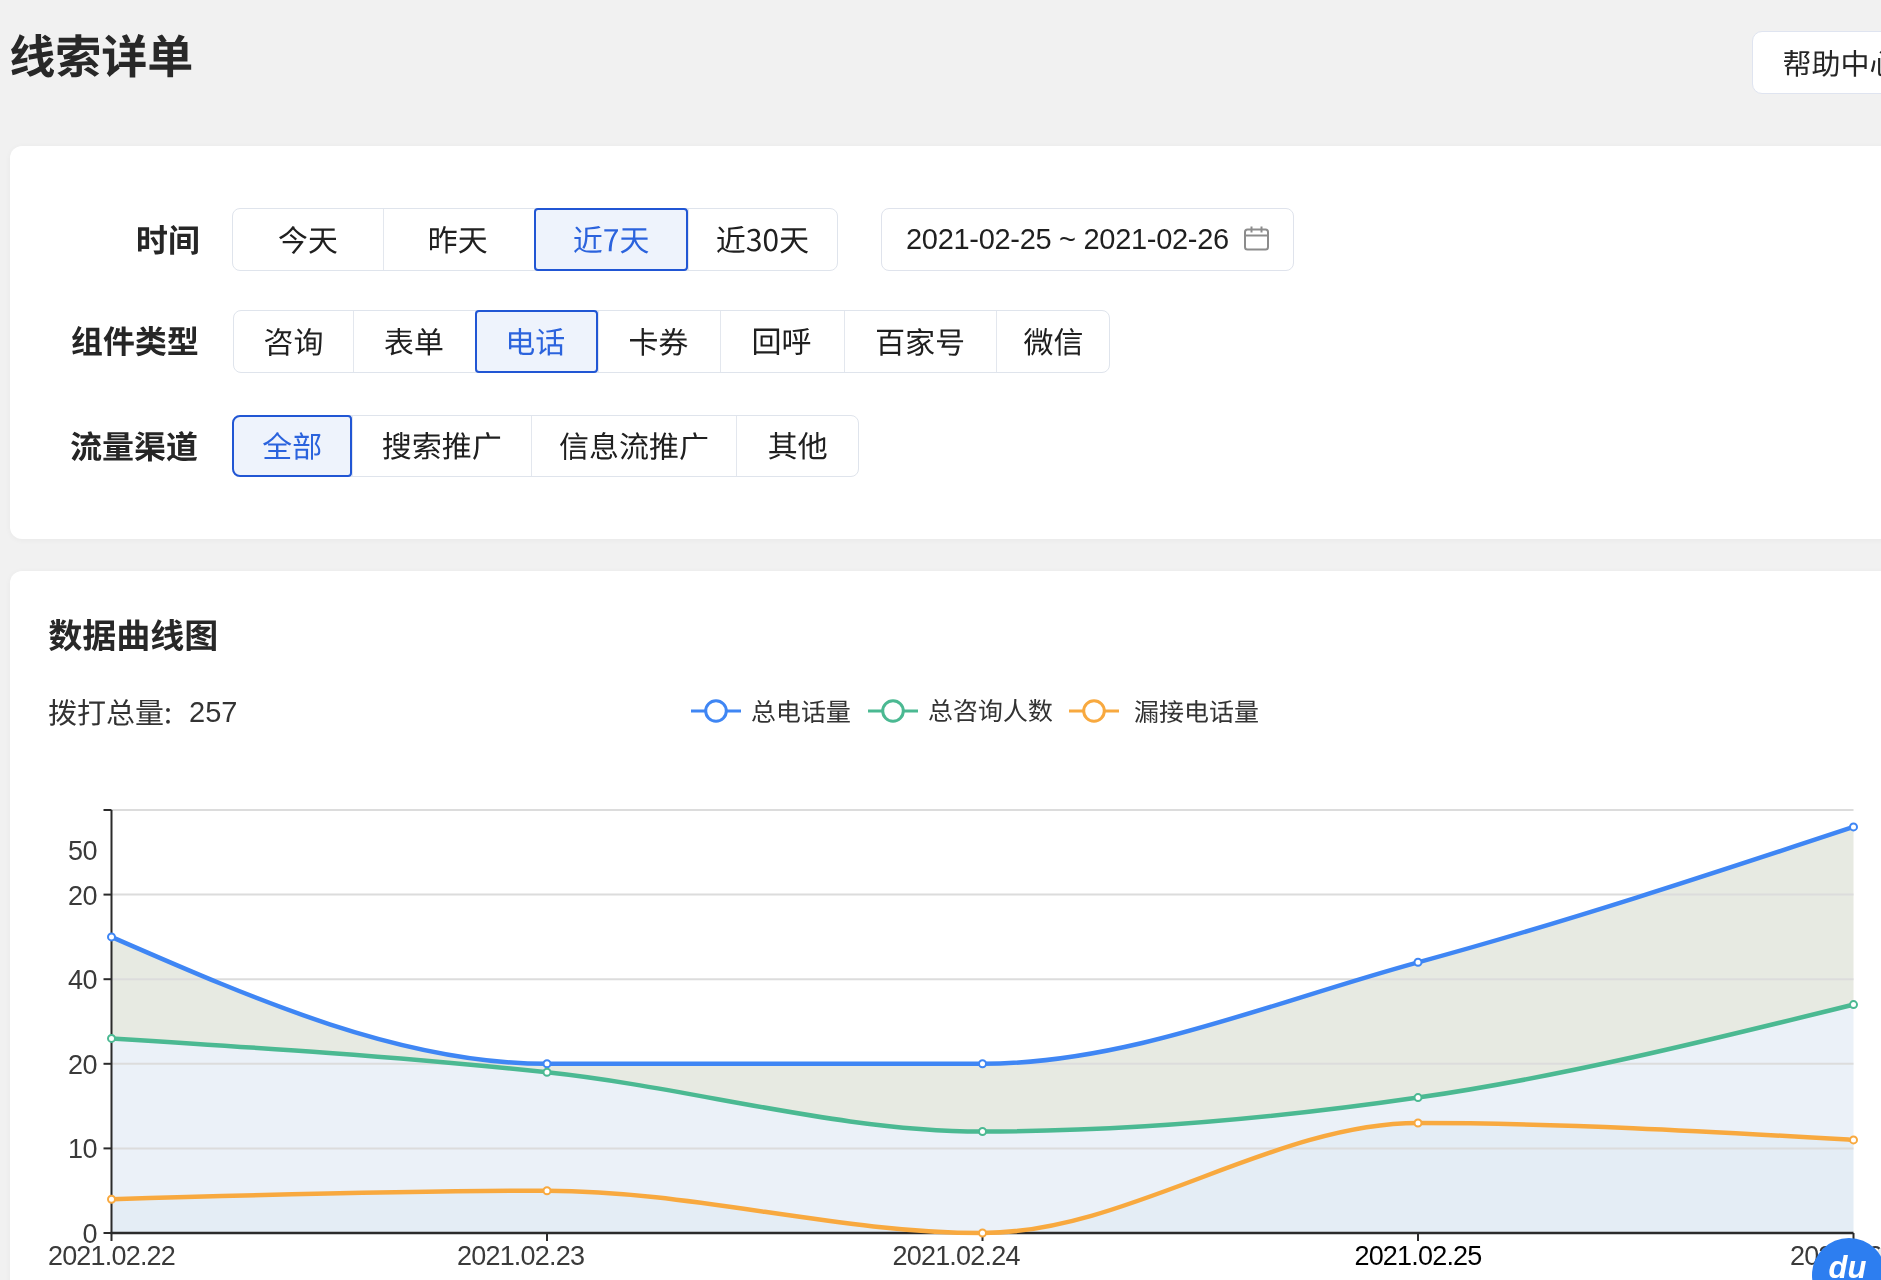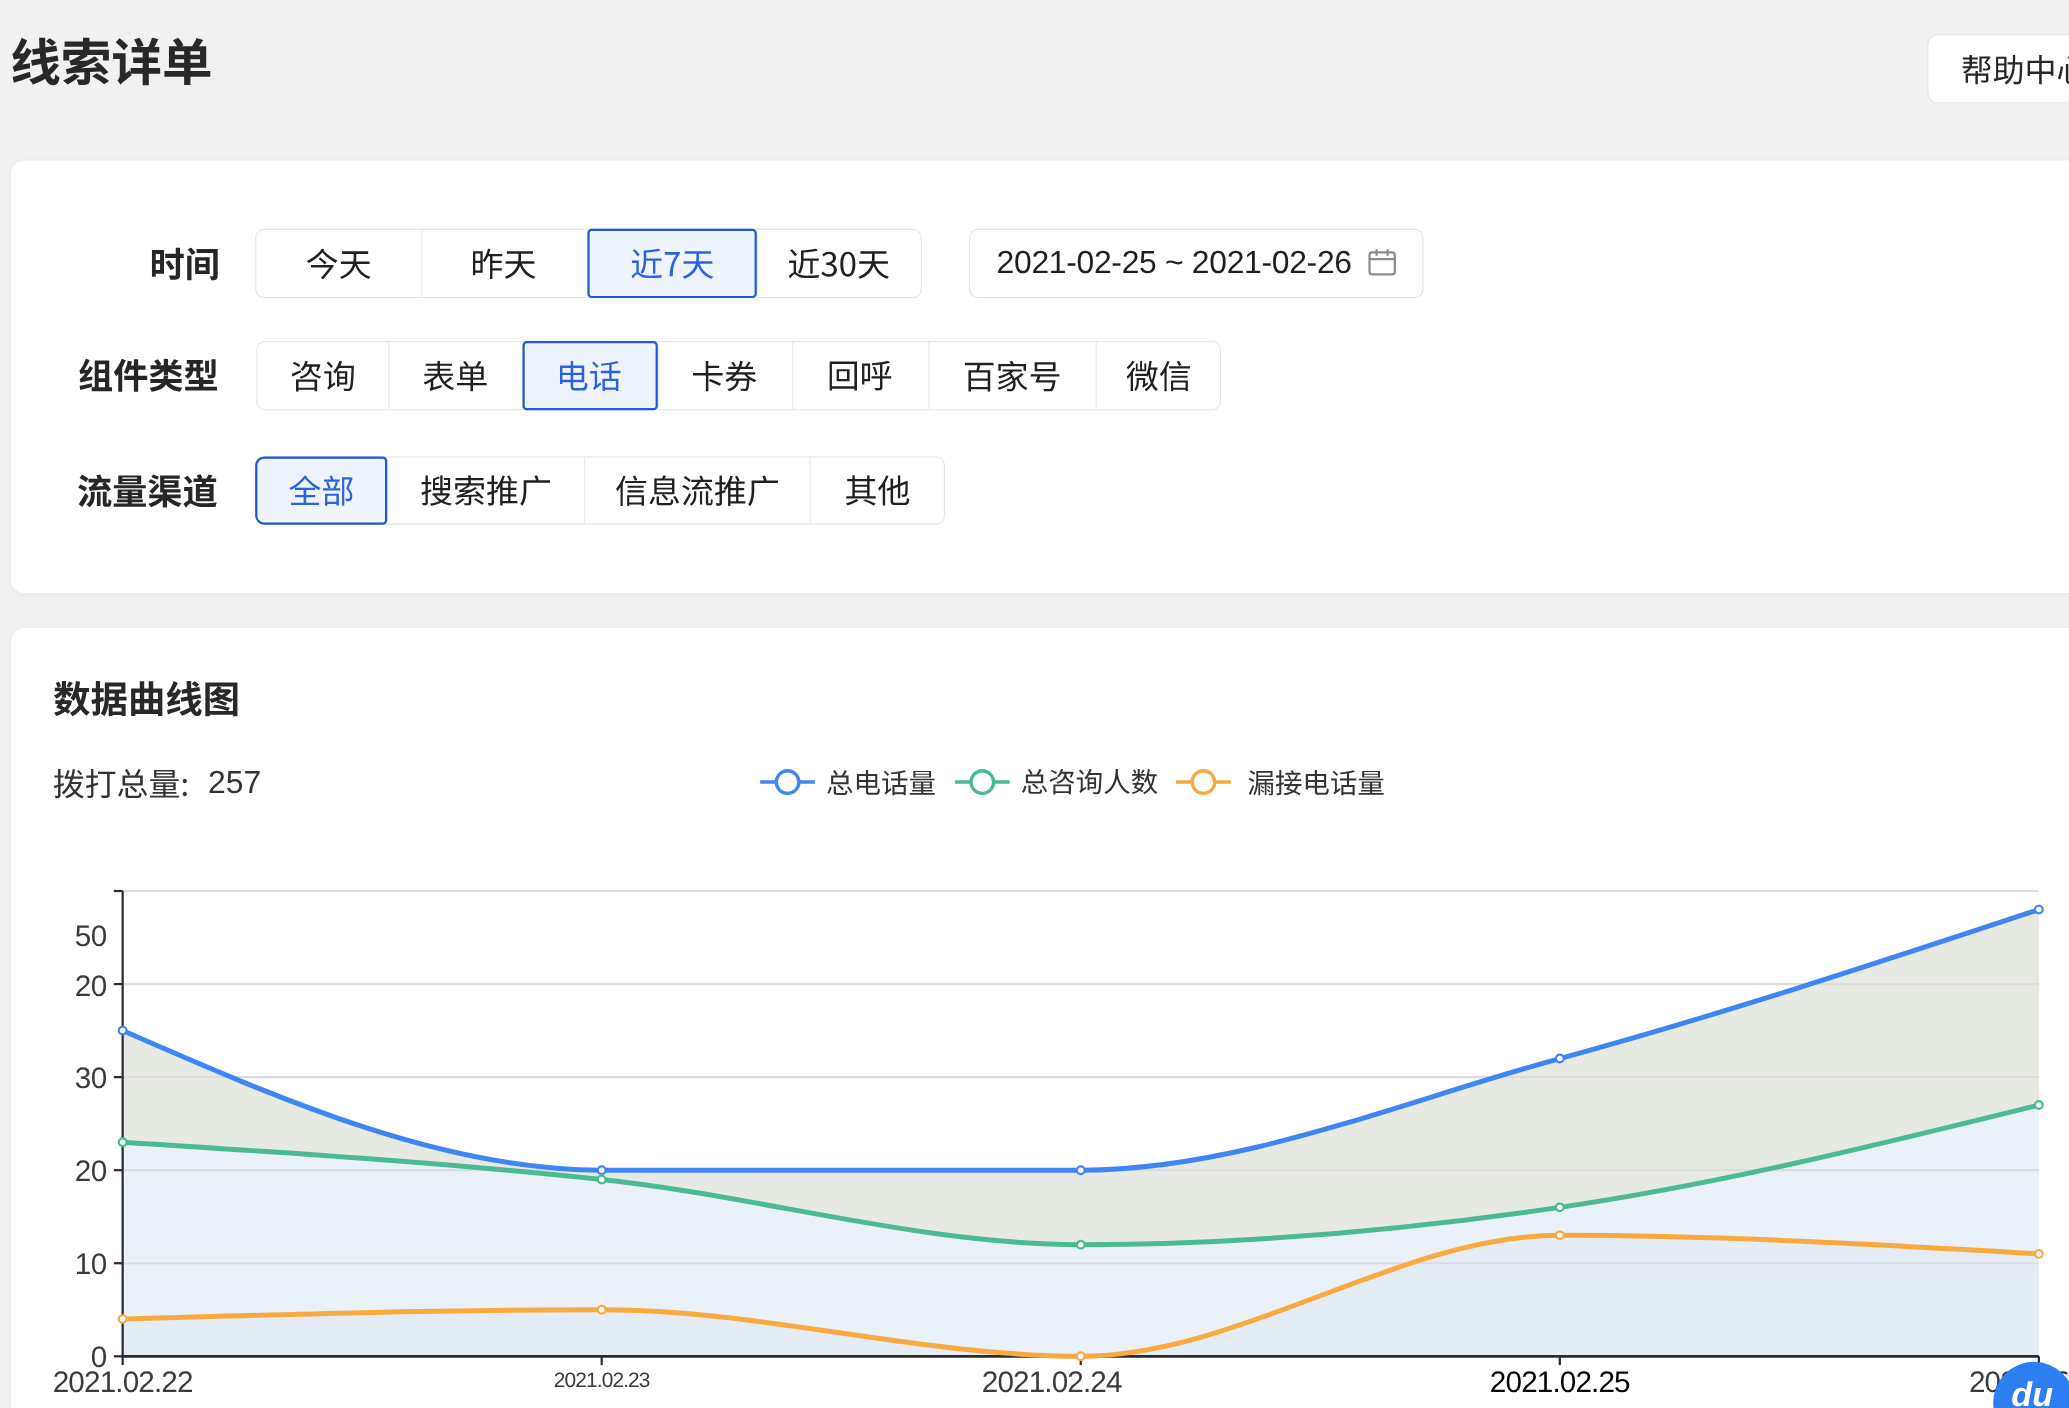--- a/index.html
+++ b/index.html
@@ -154,24 +154,24 @@
     <circle cx="1853.5" cy="1004.6" r="3.5" fill="#fff" stroke="#4bb992" stroke-width="2"></circle>
     <circle cx="111.5" cy="1199.2" r="3.5" fill="#fff" stroke="#f8a93f" stroke-width="2"></circle>
     <circle cx="547.0" cy="1190.7" r="3.5" fill="#fff" stroke="#f8a93f" stroke-width="2"></circle>
     <circle cx="982.5" cy="1233.0" r="3.5" fill="#fff" stroke="#f8a93f" stroke-width="2"></circle>
     <circle cx="1418.0" cy="1123.0" r="3.5" fill="#fff" stroke="#f8a93f" stroke-width="2"></circle>
     <circle cx="1853.5" cy="1139.9" r="3.5" fill="#fff" stroke="#f8a93f" stroke-width="2"></circle>
 </svg>
 <div class="abs" style="left:17px;top:1219.0px;width:80px;text-align:right;font-size:27px;letter-spacing:-0.5px;color:#3a3a3a;line-height:30px;z-index:4">0</div>
 <div class="abs" style="left:17px;top:1134.4px;width:80px;text-align:right;font-size:27px;letter-spacing:-0.5px;color:#3a3a3a;line-height:30px;z-index:4">10</div>
 <div class="abs" style="left:17px;top:1049.8px;width:80px;text-align:right;font-size:27px;letter-spacing:-0.5px;color:#3a3a3a;line-height:30px;z-index:4">20</div>
-<div class="abs" style="left:17px;top:965.2px;width:80px;text-align:right;font-size:27px;letter-spacing:-0.5px;color:#3a3a3a;line-height:30px;z-index:4">30</div>
+<div class="abs" style="left:17px;top:965.2px;width:80px;text-align:right;font-size:27px;letter-spacing:-0.5px;color:#3a3a3a;line-height:30px;z-index:4">40</div>
 <div class="abs" style="left:17px;top:880.5999999999999px;width:80px;text-align:right;font-size:27px;letter-spacing:-0.5px;color:#3a3a3a;line-height:30px;z-index:4">20</div>
 <div class="abs" style="left:17px;top:836px;width:80px;text-align:right;font-size:27px;letter-spacing:-0.5px;color:#3a3a3a;line-height:30px;z-index:4">50</div>
 <div class="abs" style="left:21.5px;top:1241px;width:180px;text-align:center;font-size:27px;letter-spacing:-0.8px;color:#3a3a3a;line-height:30px;z-index:4">2021.02.22</div>
-<div class="abs" style="left:457.0px;top:1241px;width:180px;text-align:center;font-size:19px;letter-spacing:-0.8px;color:#3a3a3a;line-height:30px;z-index:4">2021.02.23</div>
+<div class="abs" style="left:457.0px;top:1241px;width:180px;font-size:27px;letter-spacing:-0.8px;color:#3a3a3a;line-height:30px;z-index:4">2021.02.23</div>
 <div class="abs" style="left:892.5px;top:1241px;width:180px;text-align:left;font-size:27px;letter-spacing:-0.8px;color:#3a3a3a;line-height:30px;z-index:4">2021.02.24</div>
 <div class="abs" style="left:1328.0px;top:1241px;width:180px;text-align:center;font-size:27px;letter-spacing:-0.8px;color:#000000;line-height:30px;z-index:4">2021.02.25</div>
 <div class="abs" style="left:1763.5px;top:1241px;width:180px;text-align:center;font-size:27px;letter-spacing:-0.8px;color:#3a3a3a;line-height:30px;z-index:4">2021.02.26</div>
 <svg class="abs" style="left:1806px;top:1236px;z-index:9" width="75" height="44" viewBox="0 0 75 44">
 <circle cx="43" cy="39" r="37" fill="#2d7ef0"></circle>
 <text x="22.5" y="42" font-family="Liberation Sans,sans-serif" font-style="italic" font-weight="bold" font-size="31" fill="#fff">du</text>
   </svg>
 <div class="abs" style="left:1877px;top:1248px;width:10px;height:40px;background:#e9ebee;border-radius:6px;z-index:8"></div>
 </body></html>

